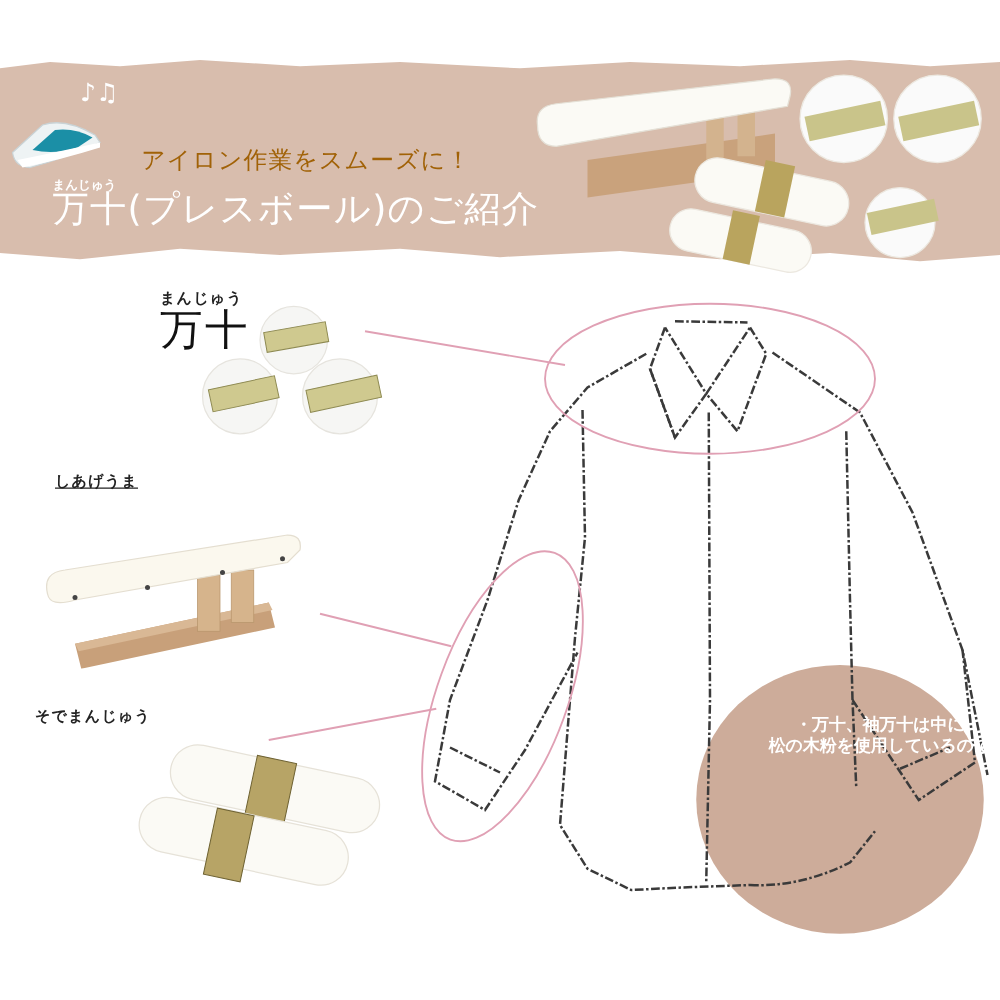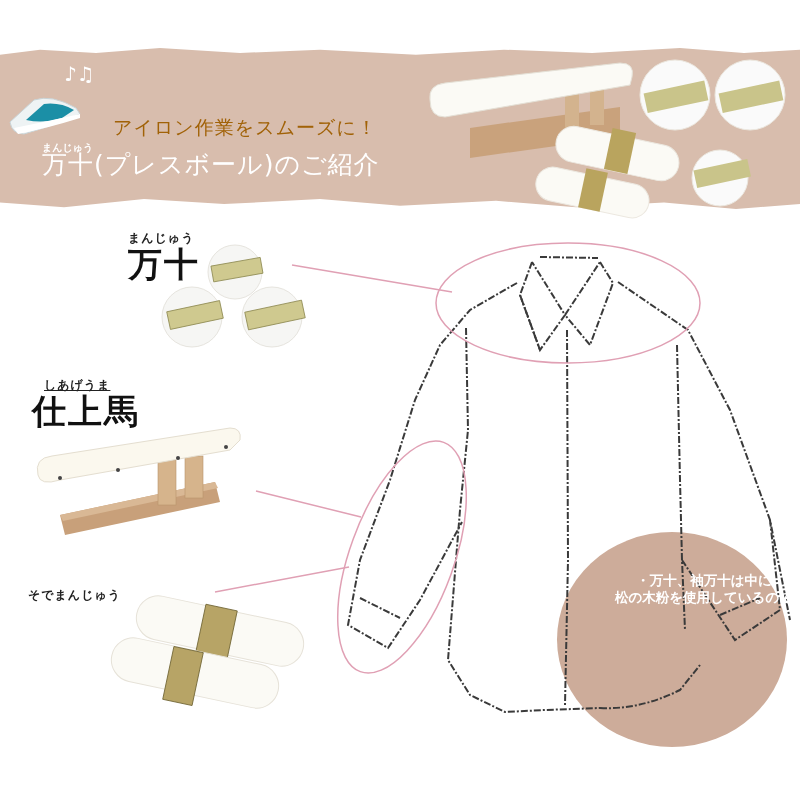--- a/index.html
+++ b/index.html
@@ -13,29 +13,29 @@
                          100% 94%, 92% 97%, 83% 93%, 72% 96%, 62% 92%, 50% 95%, 40% 91%, 28% 94%, 18% 91%, 8% 96%, 0% 93%);
     }
 
     .banner-subtitle {
       position: absolute; left: 113px; top: 115px; font-size: 19px; color: #a16207; letter-spacing: 1px;
     }
     .banner-ruby {
       position: absolute; left: 42px; top: 141px; font-size: 10px; color: #ffffff; font-weight: bold;
     }
     .banner-title {
-      position: absolute; left: 42px; top: 148px; font-size: 25px; color: #ffffff; letter-spacing: 1px;
+      position: absolute; left: 42px; top: 148px; font-size: 29px; color: #ffffff; letter-spacing: 1px;
     }
 
     .iron-icon { position: absolute; left: 4px; top: 78px; width: 80px; height: 60px; }
     .music-icon { position: absolute; left: 64px; top: 62px; font-size: 20px; color: #ffffff; }
 
     .label-block { position: absolute; }
     .ruby { font-size: 12px; font-weight: bold; color: #222; letter-spacing: 1px; }
-    .big-label { font-size: 34px; font-weight: bold; color: #111; line-height: 1; letter-spacing: 2px; }
+    .big-label { font-size: 34px; font-weight: normal; color: #111; line-height: 1; letter-spacing: 2px; }
 
     .photo { position: absolute; }
 
     .info-circle {
       position: absolute; left: 557px; top: 532px; width: 230px; height: 215px;
       border-radius: 50%; background: #cdac9a;
     }
     .info-text {
       position: absolute; left: 589px; top: 572px; width: 230px;
       text-align: center; color: #ffffff; font-size: 13.5px; line-height: 17px; font-weight: bold;
@@ -81,23 +81,22 @@
   <rect x="115" y="120" width="115" height="34" rx="17" fill="#fbfaf5" stroke="#ece8e0" transform="rotate(12 170 137)"></rect>
   <rect x="162" y="115" width="22" height="40" fill="#b9a45e" transform="rotate(12 173 135)"></rect>
 </svg>
 
 <div class="label-block" style="left:128px;top:230px;">
   <div class="ruby">まんじゅう</div>
   <div class="big-label">万十</div>
 </div>
 <div class="label-block" style="left:32px;top:377px;">
   <div class="ruby" style="padding-left:12px;text-decoration:underline;">しあげうま</div>
-  <div class="big-label">仕上馬</div>
 </div>
-<div class="label-block" style="left:22px;top:587px;">
+<div class="label-block" style="left:22px;top:565px;">
   <div class="ruby" style="padding-left:6px;">そでまんじゅう</div>
 </div>
 
 <svg class="photo" style="left:150px;top:240px;" width="170" height="110" viewBox="0 0 170 110">
   <circle cx="85" cy="32" r="27" fill="#f6f6f4" stroke="#e6e4de"></circle>
   <rect x="62" y="22" width="50" height="16" fill="#cfc98f" stroke="#8e8a52" stroke-width="0.8" transform="rotate(-10 85 30)"></rect>
   <circle cx="42" cy="77" r="30" fill="#f6f6f4" stroke="#e6e4de"></circle>
   <rect x="18" y="66" width="54" height="18" fill="#cfc98f" stroke="#8e8a52" stroke-width="0.8" transform="rotate(-12 45 75)"></rect>
   <circle cx="122" cy="77" r="30" fill="#f6f6f4" stroke="#e6e4de"></circle>
   <rect x="96" y="66" width="58" height="18" fill="#cfc98f" stroke="#8e8a52" stroke-width="0.8" transform="rotate(-12 125 75)"></rect>

